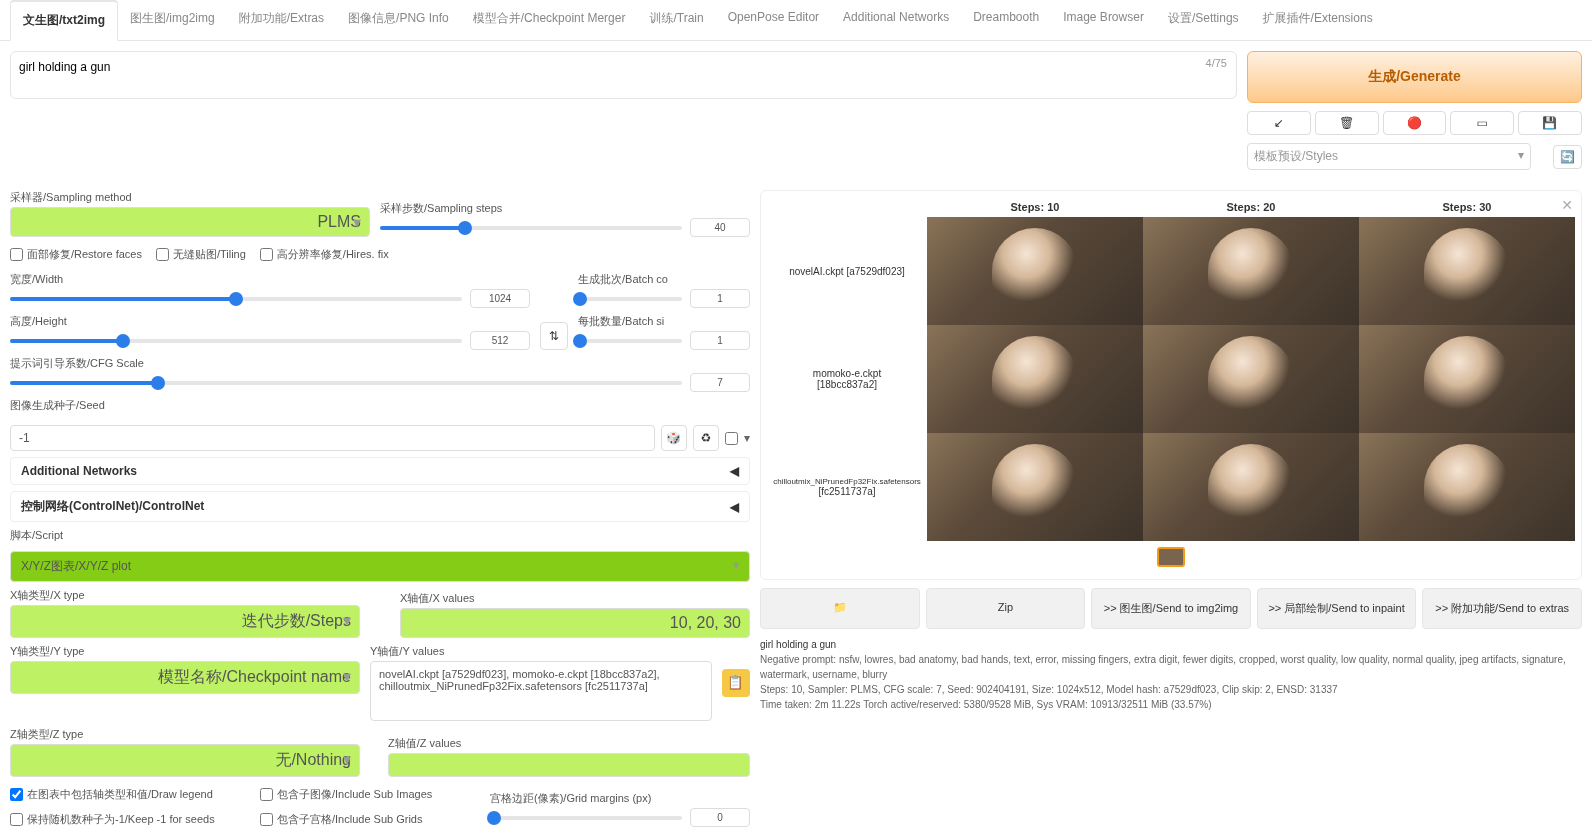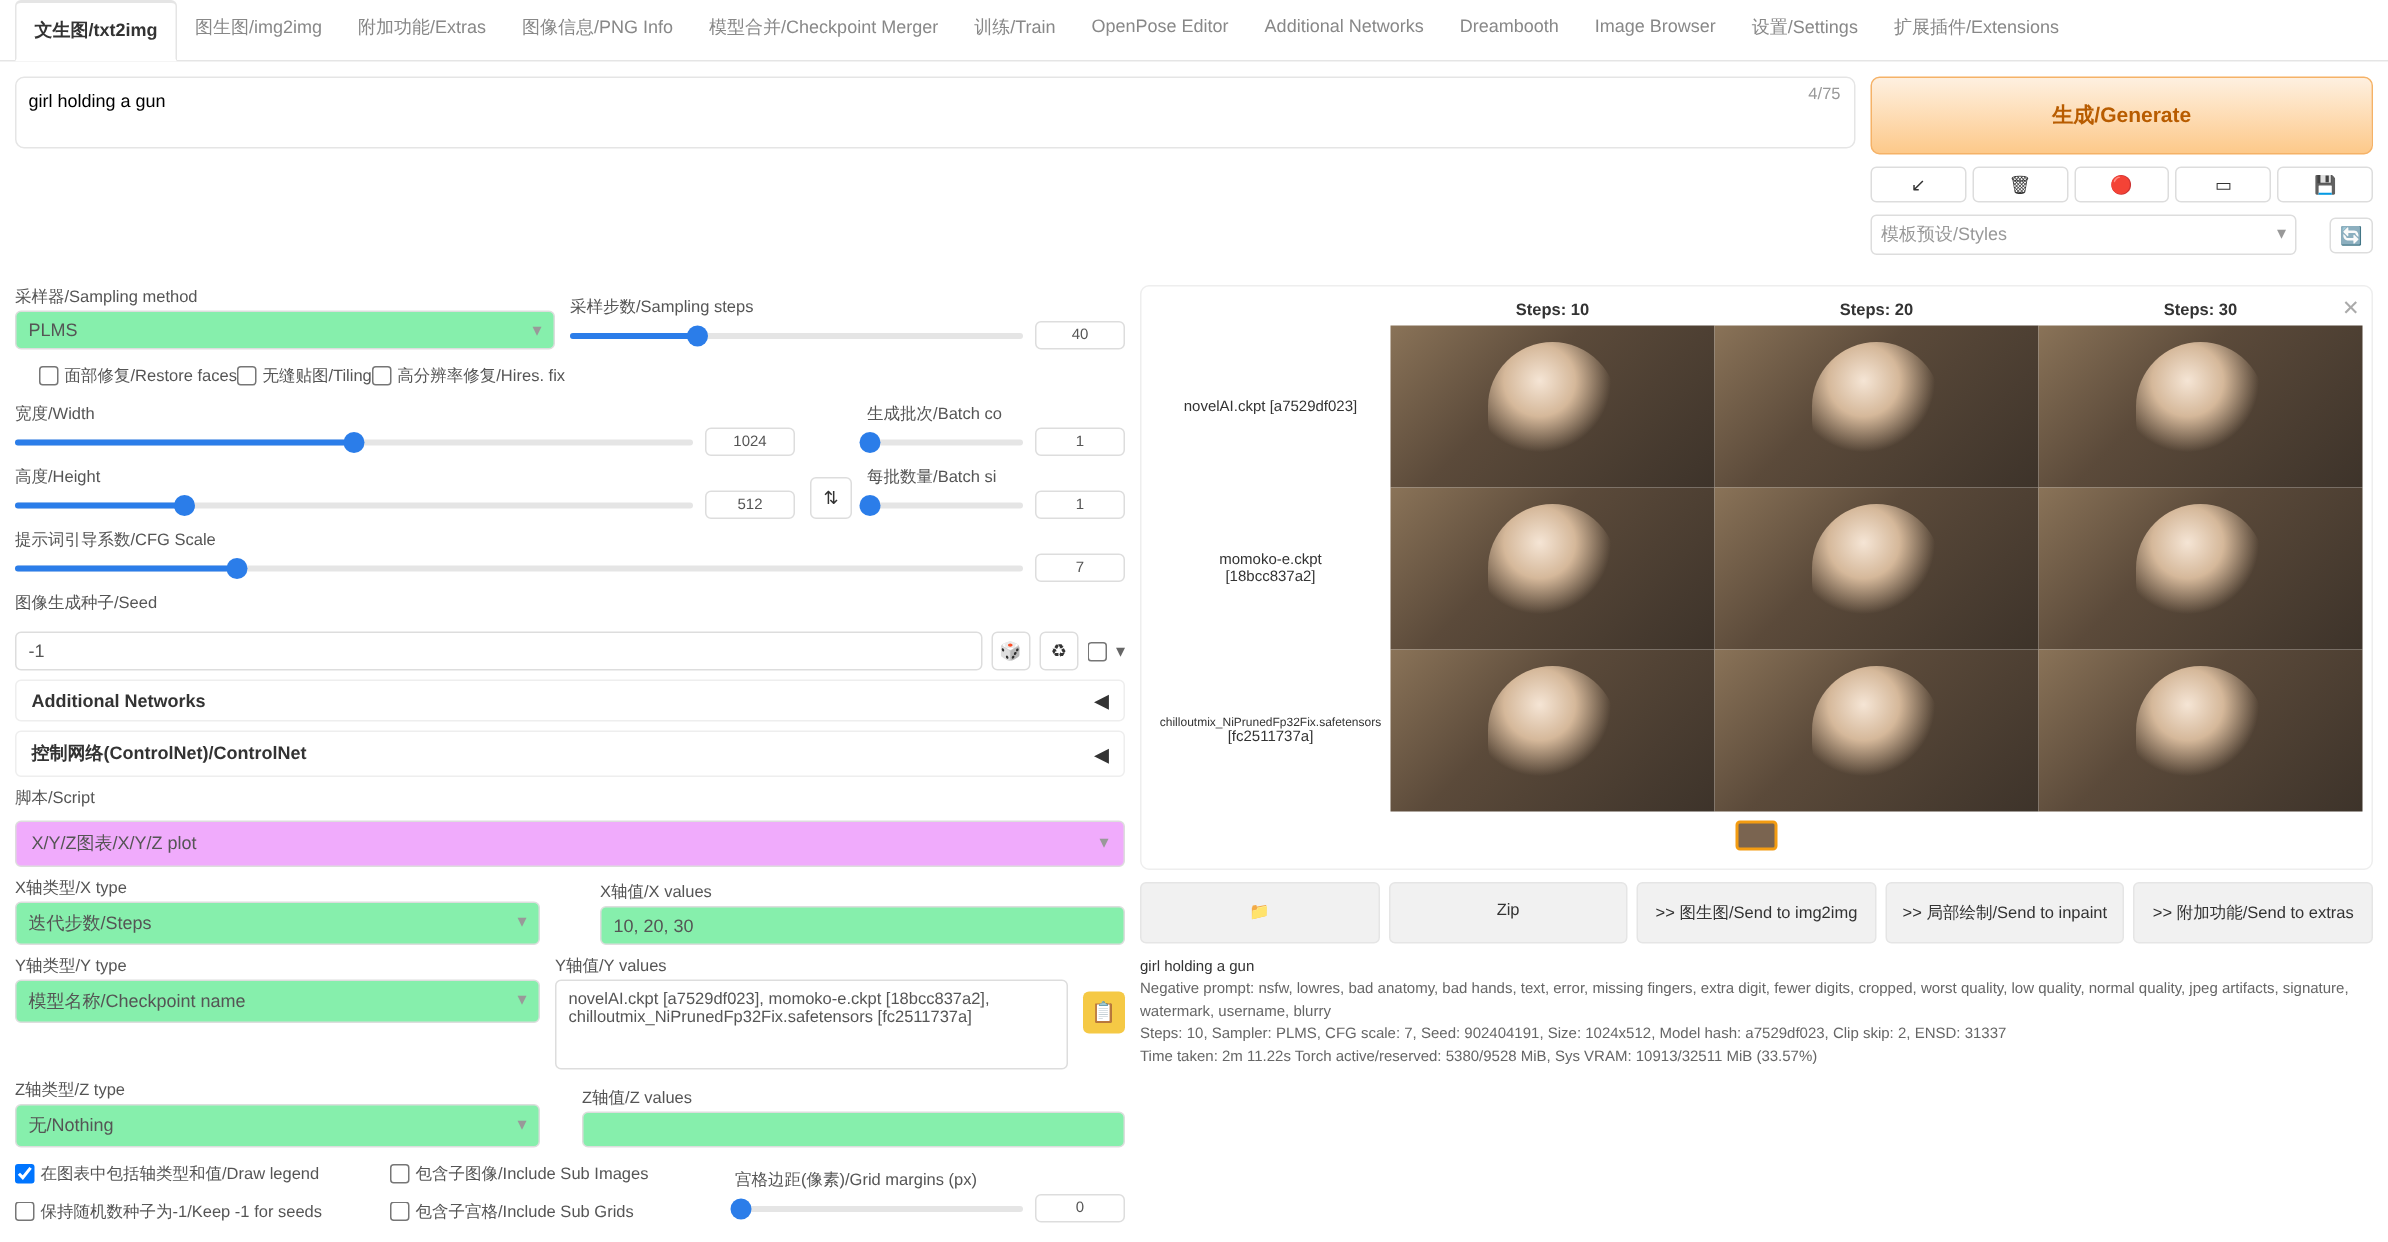--- a/index.html
+++ b/index.html
@@ -21,37 +21,37 @@
 .styles-sel::after { content: "▾"; position: absolute; right: 6px; color:#999;}
 .refresh-ico { border: 1px solid #ddd; border-radius:4px; padding:4px 6px; background:#fff; cursor:pointer; }
 
 .content { display: flex; gap: 10px; padding: 10px; }
 .col-left { width: 740px; display:flex; flex-direction:column; gap:6px; }
 .col-right { flex: 1; }
 
 .label-sm { color: #555; font-size: 11px; margin-bottom: 2px; }
 .row { display: flex; gap: 10px; align-items:flex-end; }
 .field { display: flex; flex-direction: column; }
-.select, .num-input, .text-input { border: 1px solid #ddd; border-radius: 4px; padding: 5px 8px; background: #86efac; font-size: 12px; color:#555; position: relative; }
+.select, .num-input, .text-input { border: 1px solid #ddd; border-radius: 4px; padding: 5px 8px; background: #bef264; font-size: 16px; color:#555; position: relative; text-align: right; }
 .select::after { content:"▾"; position:absolute; right:8px; color:#999; }
 .slider-row { display: flex; align-items: center; gap: 8px; }
 .slider { flex: 1; height: 4px; background: #e5e5e5; border-radius: 2px; position: relative; cursor: pointer; }
 .slider-fill { position: absolute; left:0; top:0; bottom:0; background: #2b7de9; border-radius: 2px; }
 .slider-thumb { position: absolute; top: 50%; transform: translate(-50%,-50%); width: 14px; height: 14px; background: #2b7de9; border-radius: 50%; }
 .num-box { width: 60px; border: 1px solid #ddd; border-radius: 4px; padding: 3px 6px; text-align: center; font-size: 10px; background:#fff; color:#555; }
-.chk-row { display: flex; margin: 4px 16px; }
+.chk-row { display: flex; gap: 14px; margin: 4px 0; }
 .chk { display: flex; align-items:center; gap: 4px; color:#555; font-size:11px; }
 .chk input { width:13px; height:13px; }
 .swap-btn { border:1px solid #ddd; border-radius:4px; padding:6px 8px; background:#fff; cursor:pointer; }
 .seed-row { display:flex; gap:6px; align-items:center; margin-top: 4px;}
 .seed-input { flex:1; border:1px solid #ddd; border-radius:4px; padding:5px 8px; font-size:12px; color:#555;}
 .icon-btn { width:26px; height:26px; border:1px solid #ddd; border-radius:4px; background:#fff; cursor:pointer; display:flex; align-items:center; justify-content:center; font-size:12px;}
 .accordion { border:1px solid #eee; border-radius:4px; padding:6px 10px; display:flex; justify-content:space-between; align-items:center; cursor:pointer; font-size:12px; font-weight:600; color:#333; }
 .accordion .arrow { color:#333; }
-.script-sel { border:1px solid #ddd; border-radius:4px; padding:6px 10px; background:#f0abfc; position:relative; font-size:12px; color:#555; }
+.script-sel { border:1px solid #ddd; border-radius:4px; padding:6px 10px; background:#84cc16; position:relative; font-size:12px; color:#555; }
 .script-sel::after { content:"▾"; position:absolute; right:10px; color:#999;}
 .textarea { border:1px solid #ddd; border-radius:4px; padding:6px 8px; min-height:60px; font-size:11px; color:#555; background:#fff; }
 .yellow-btn { width:28px; height:28px; border-radius:4px; background:#f5c945; border:none; }
 
 .gallery-wrap { border: 1px solid #eee; border-radius:6px; padding: 6px; position:relative;}
 .gal-close { position:absolute; right:8px; top:6px; color:#aaa; cursor:pointer; font-size:14px;}
 .grid-img { display:grid; grid-template-columns: 160px repeat(3, 1fr); }
 .grid-head { text-align:center; font-size:11px; font-weight:600; padding:4px 0; color:#333;}
 .grid-rowlabel { font-size:10px; text-align:center; padding:4px; display:flex; flex-direction:column; justify-content:center; align-items:center; color:#333;}
 .grid-cell { aspect-ratio:2/1; background:linear-gradient(135deg,#8a7358,#5b4a3a 40%,#3d332a); position:relative; }

